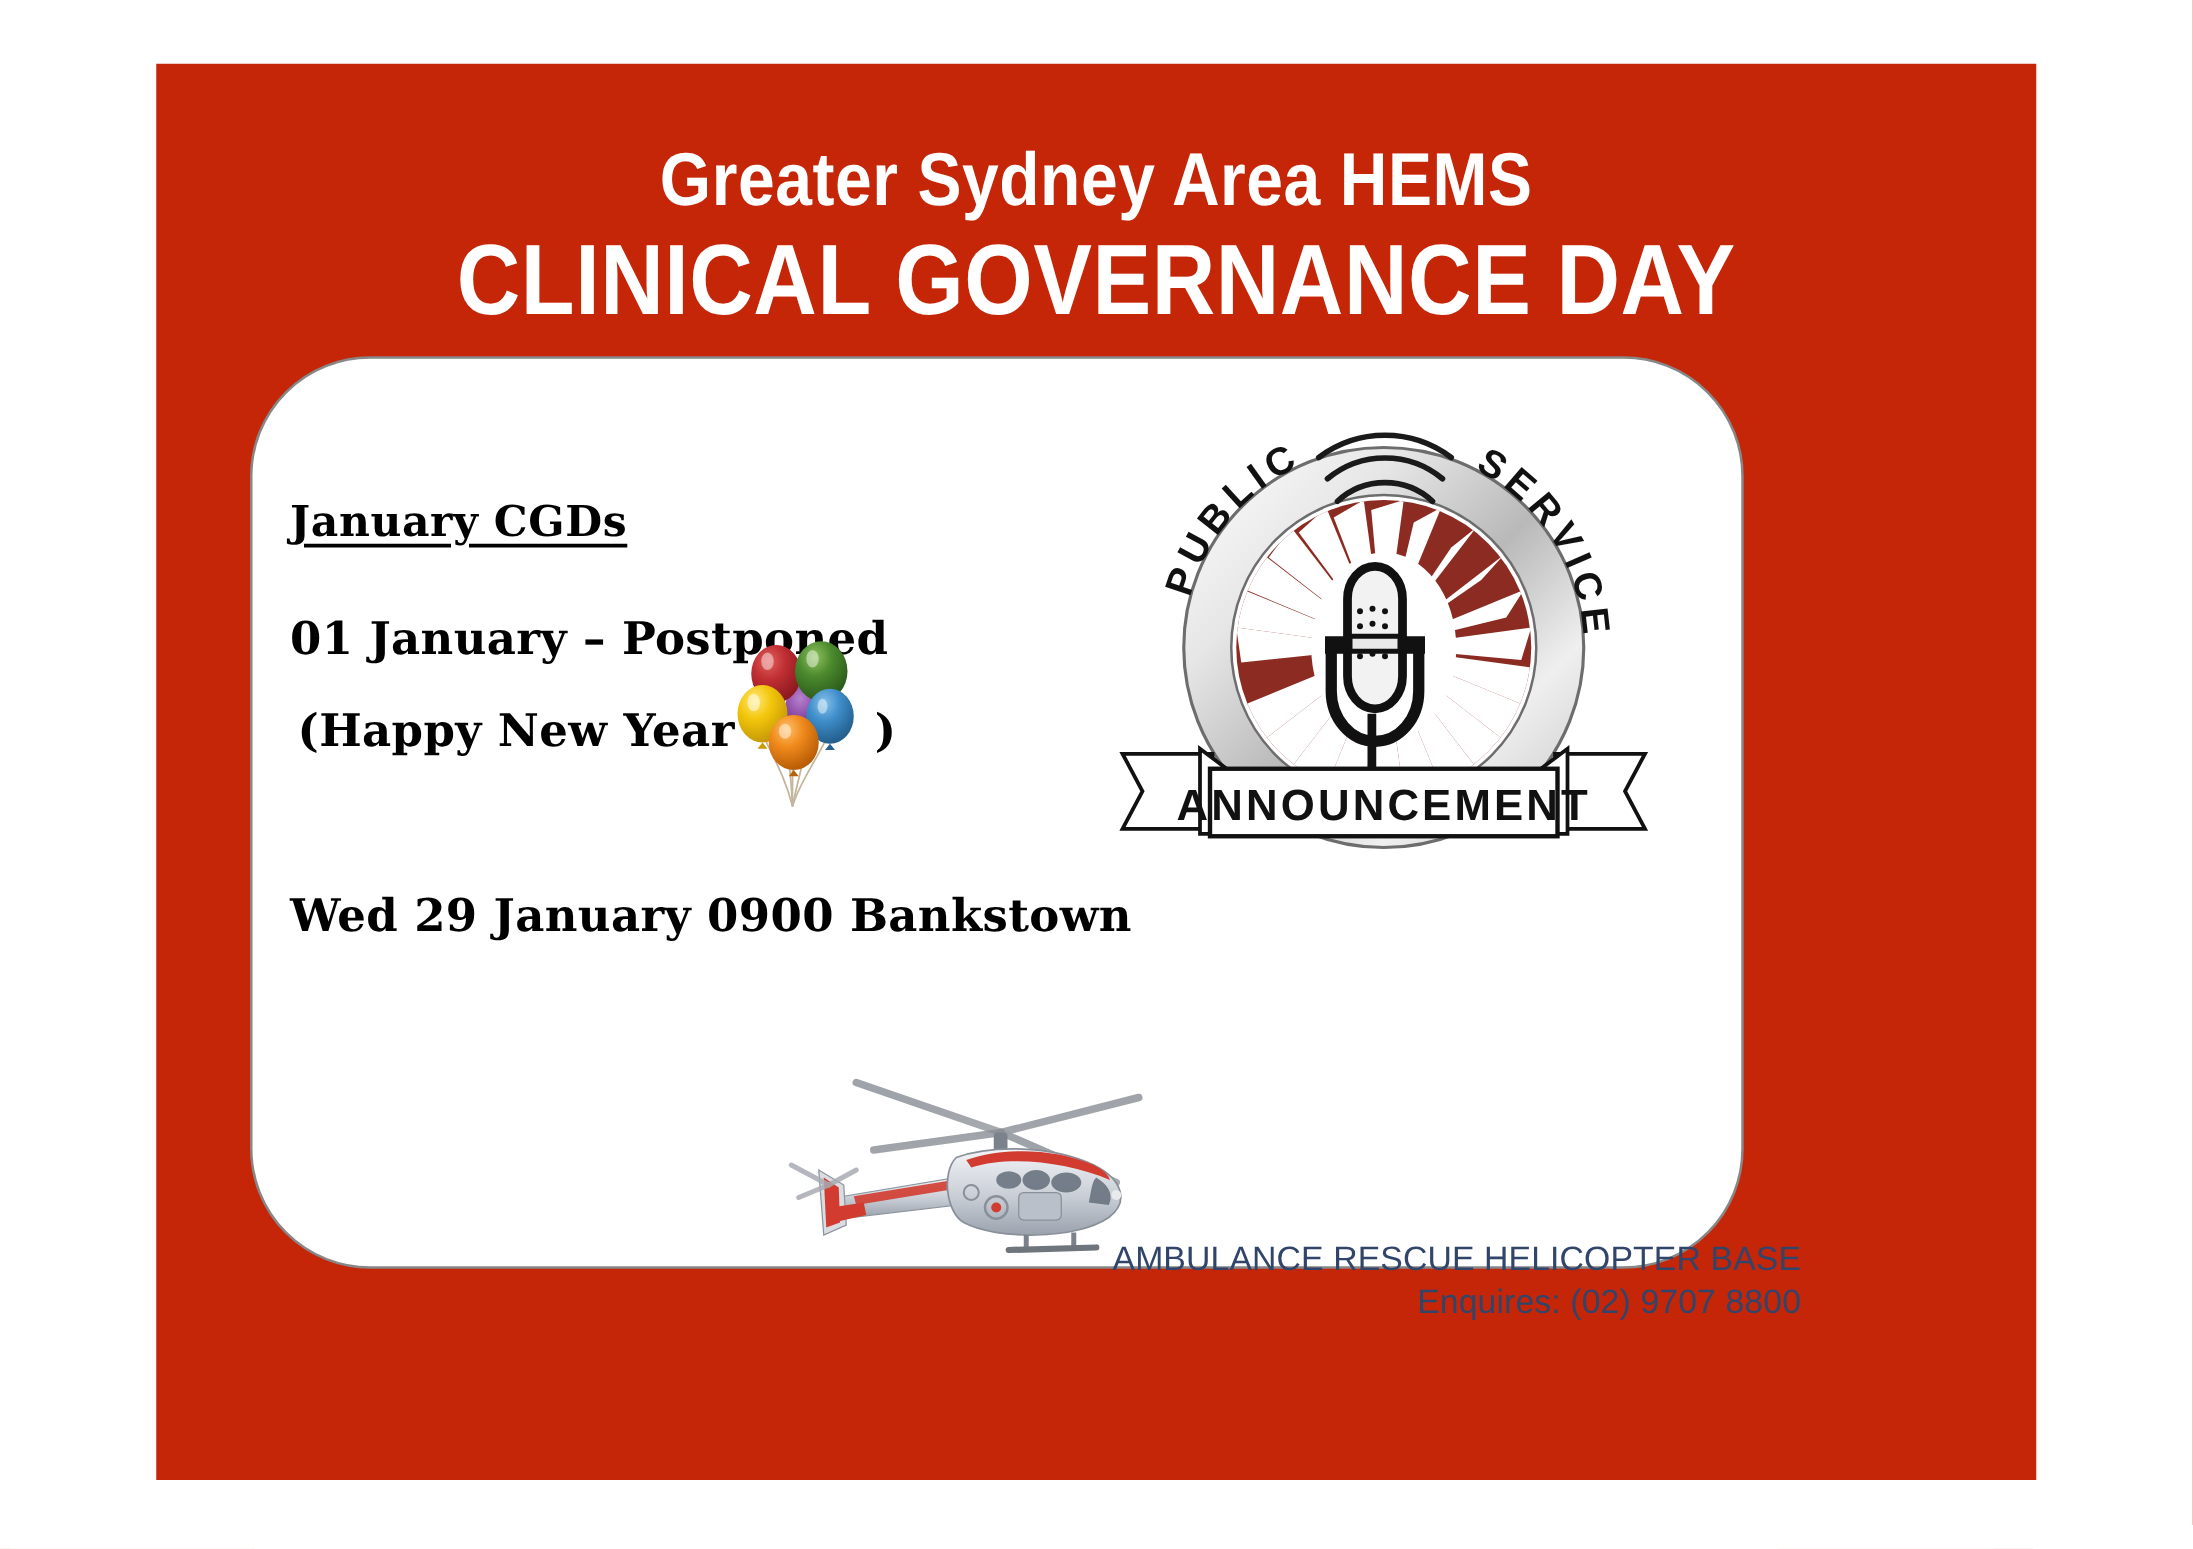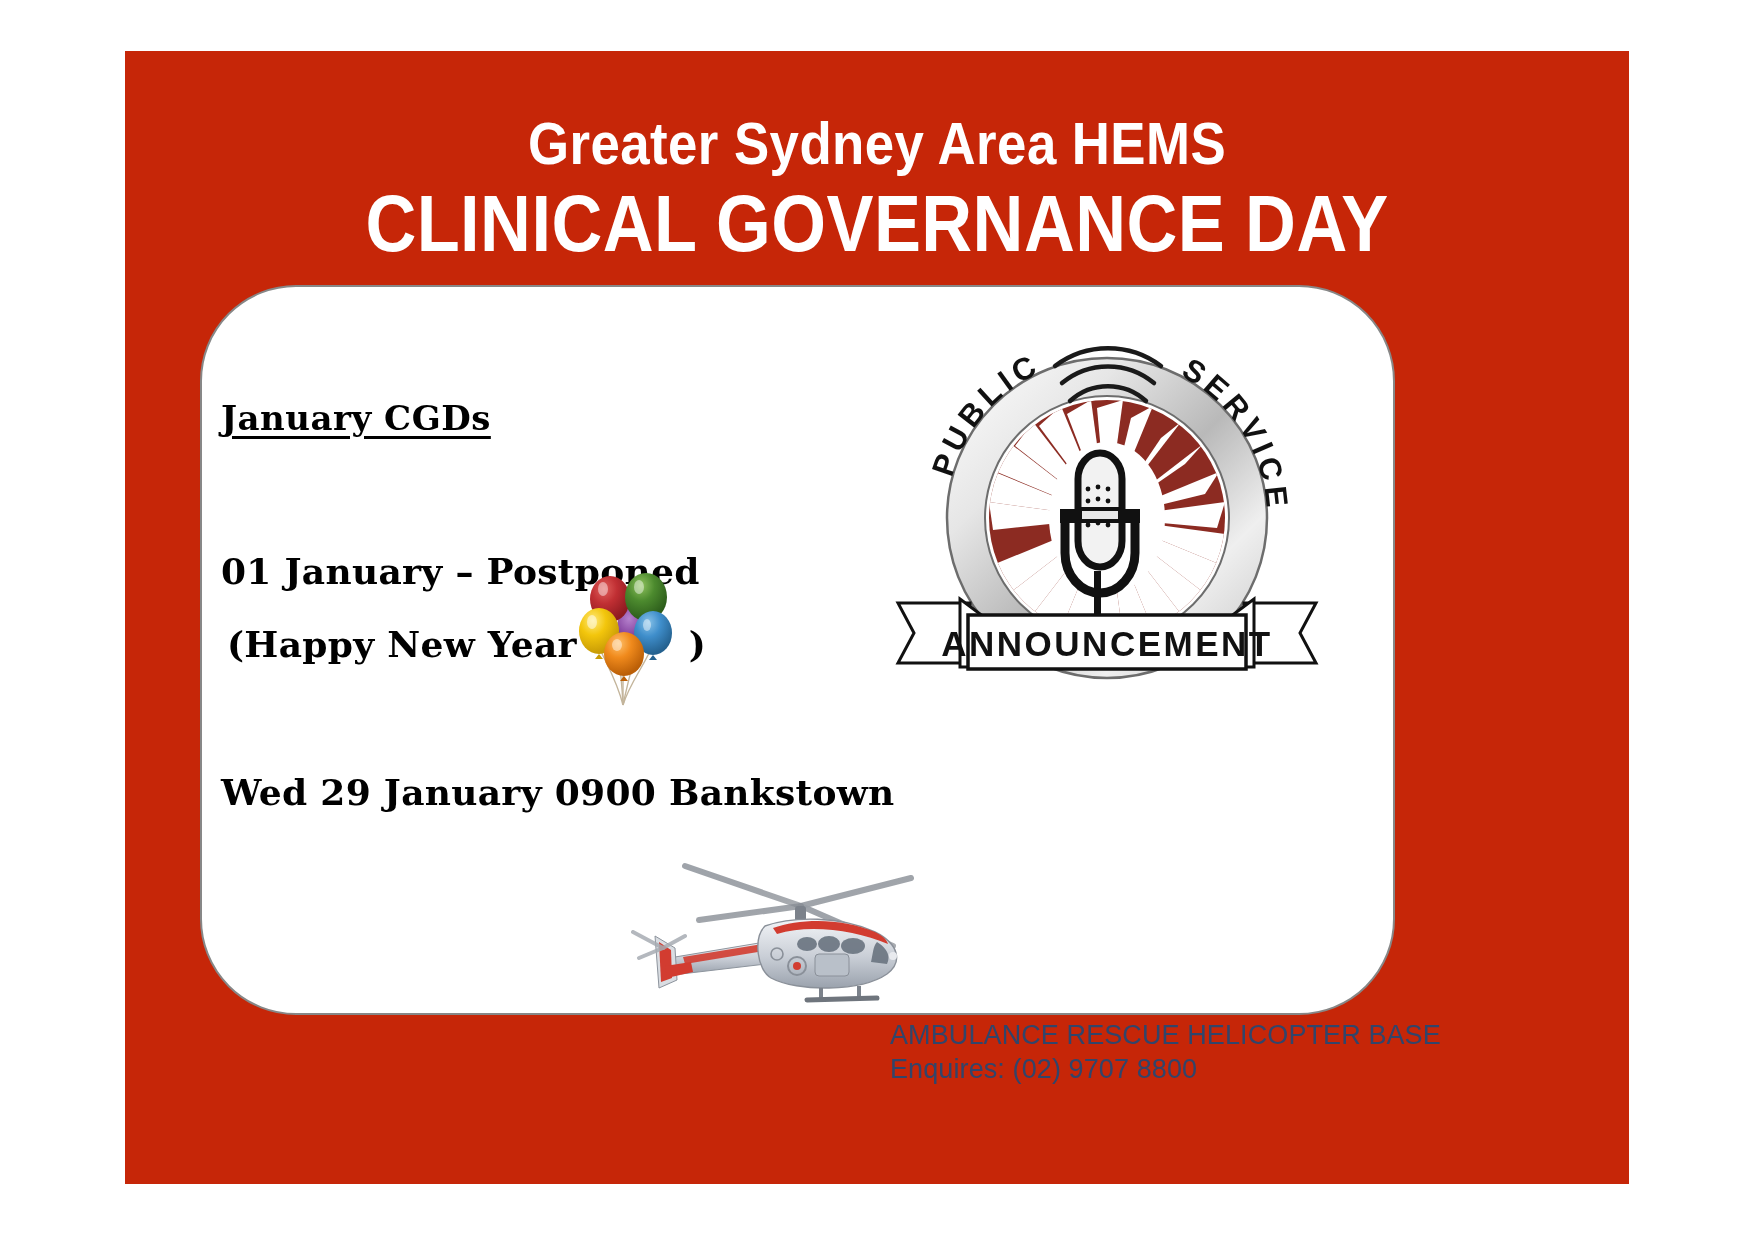--- a/index.html
+++ b/index.html
@@ -77,21 +77,21 @@
     background: #ffffff;
     border: 2px solid #878787;
     border-radius: 96px;
     box-sizing: border-box;
     overflow: hidden;
   }
 
   
   .agenda {
     position: absolute;
-    left: 221px;
+    left: 232px;
     top: 398px;
     width: 700px;
     font-family: "DejaVu Serif", "Liberation Serif", serif;
   }
   .agenda-heading {
     font-family: "DejaVu Serif", serif;
     font-weight: bold;
     font-size: 34px;
     color: #000000;
     text-decoration: underline;
@@ -101,21 +101,21 @@
   }
   .agenda-row {
     position: relative;
     font-family: "DejaVu Serif", serif;
     font-weight: bold;
     font-size: 36px;
     color: #000000;
     letter-spacing: 0.3px;
     white-space: nowrap;
   }
-  .row-postponed { margin-top: 112px; }
+  .row-postponed { margin-top: 52px; }
   .row-newyear   { margin-top: 25px; padding-left: 6px; }
   .row-jan15     { margin-top: 92px; }
   .row-jan29     { margin-top: 106px; }
 
   .nyline { display: inline-block; vertical-align: baseline; }
 
   
   .balloons {
     display: inline-block;
     position: relative;
@@ -149,26 +149,27 @@
     top: 862px;
     width: 290px;
     height: 150px;
   }
   .helicopter svg { width: 290px; height: 150px; display: block; }
 
   
   .contact {
     position: absolute;
     left: 890px;
-    top: 1018px;
+    top: 990px;
     font-family: "Liberation Sans", sans-serif;
     font-size: 27px;
     line-height: 34px;
     color: #31456b;
     white-space: nowrap;
+    text-align: right;
   }
   .contact div { letter-spacing: 0.1px; }
 </style>
 </head>
 <body>
 
 <div class="page">
 
   <div class="red-panel"></div>
 

